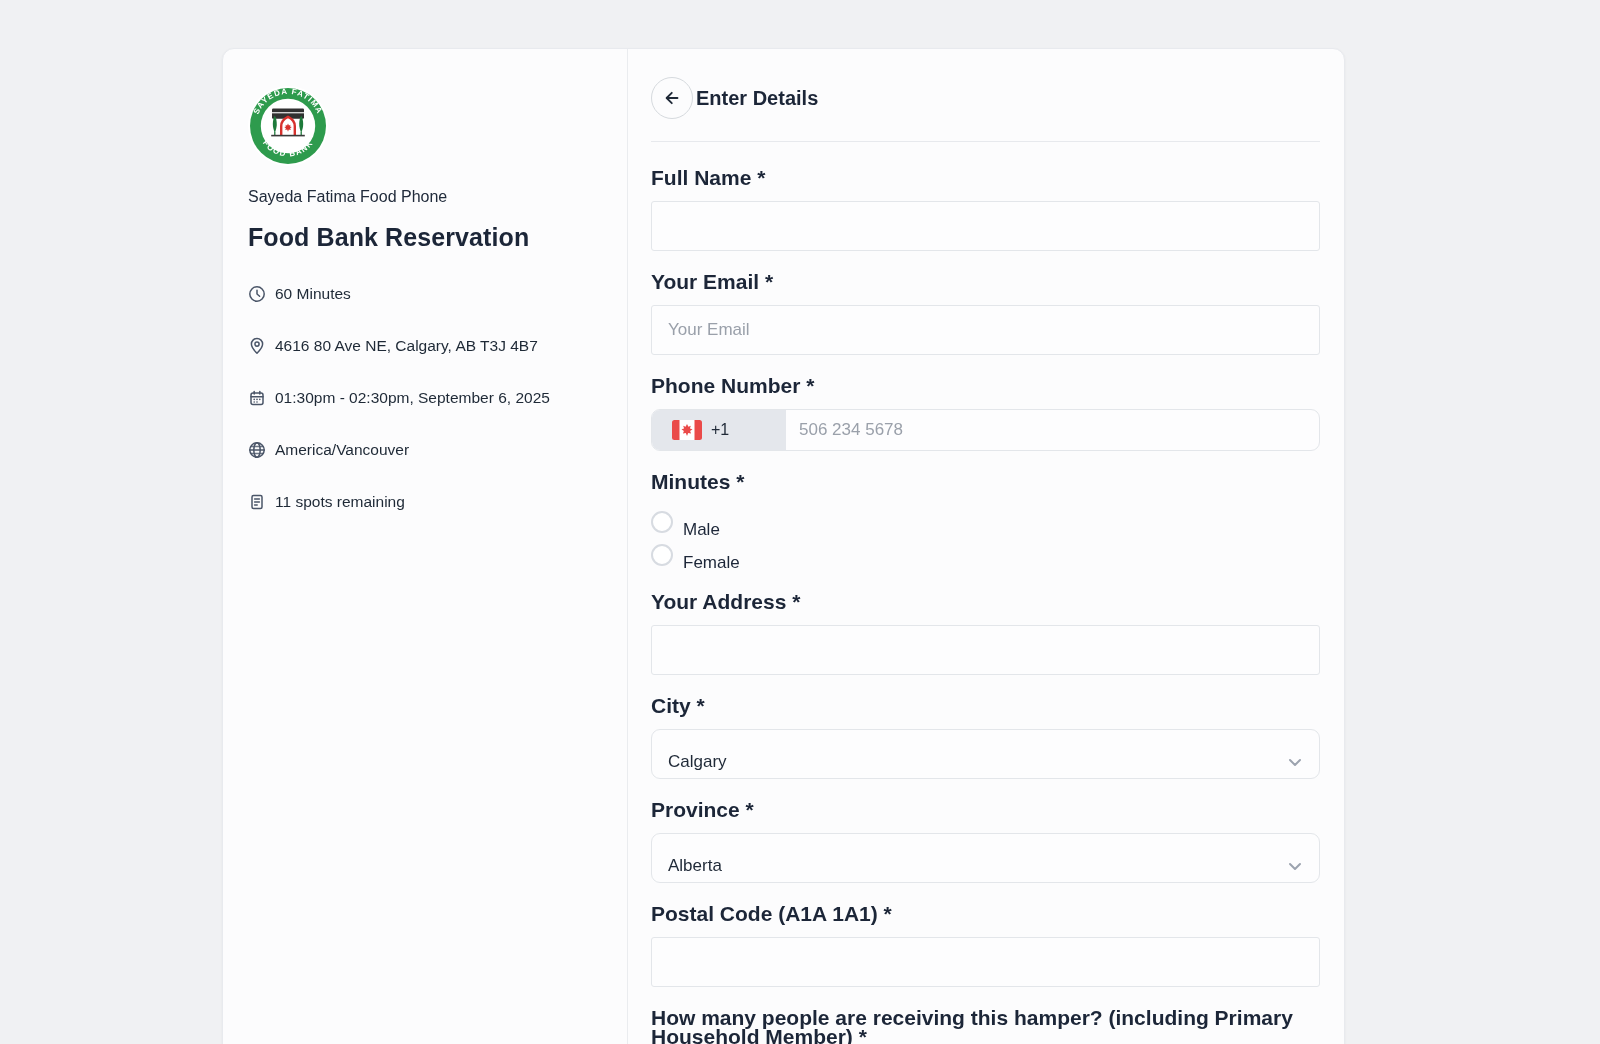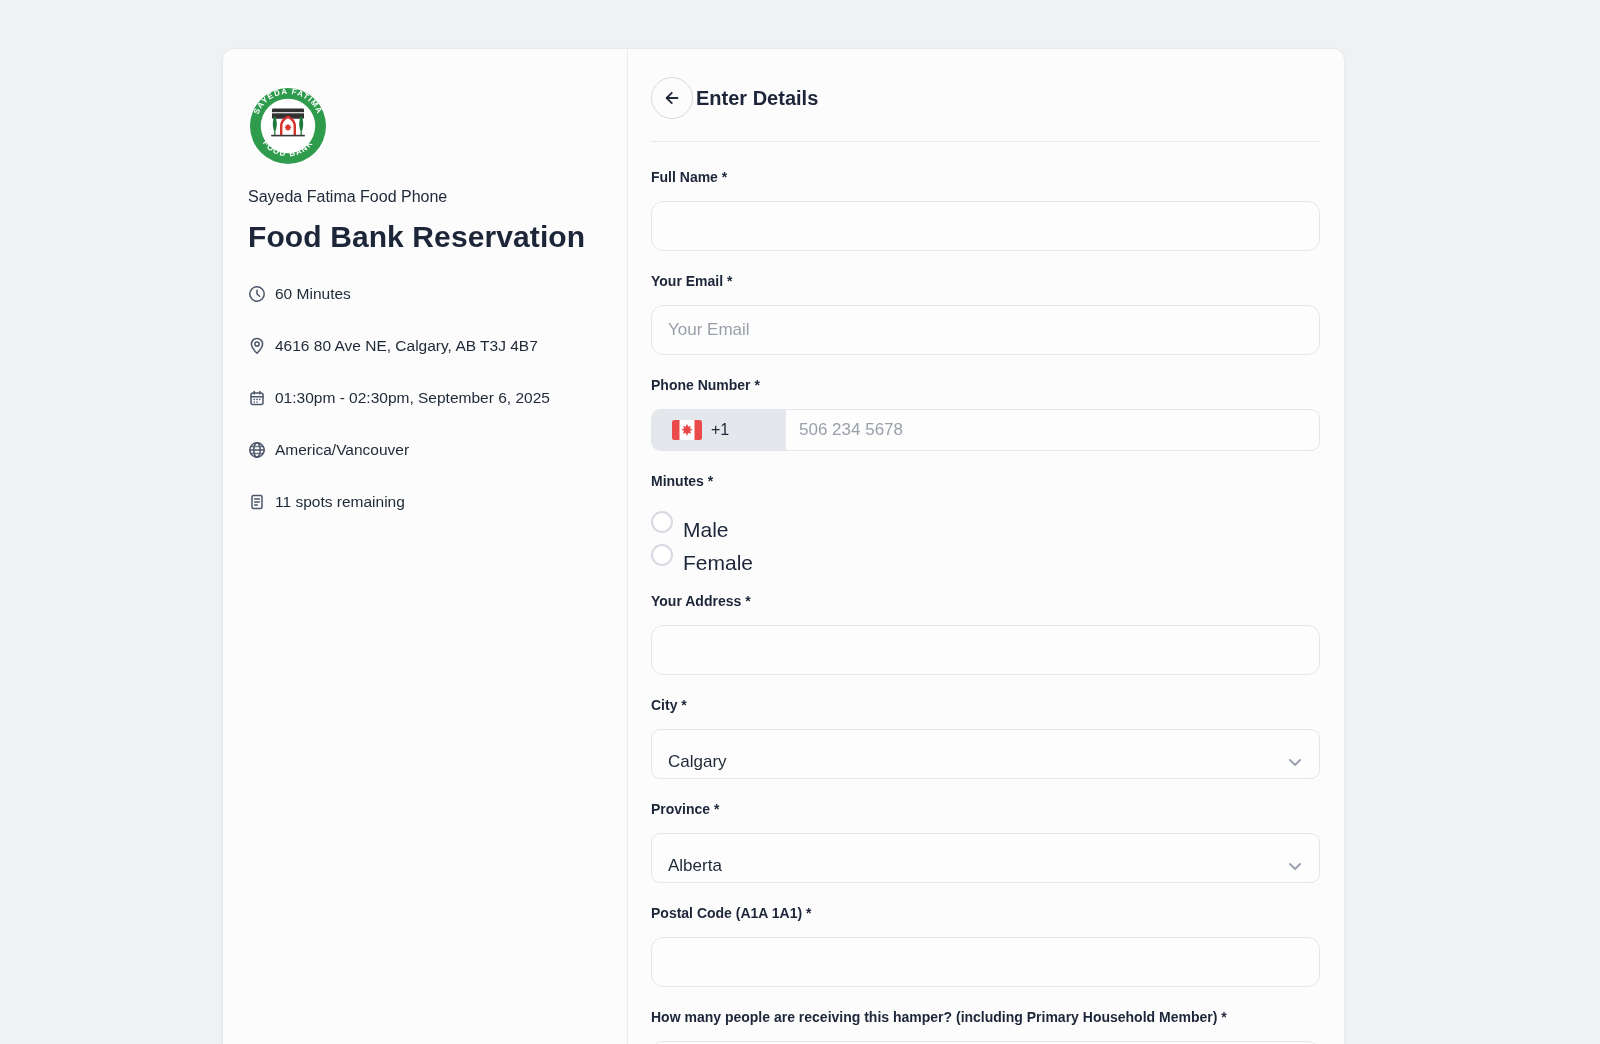--- a/index.html
+++ b/index.html
@@ -24,21 +24,21 @@
     flex: 0 0 405px; width: 405px;
     border-right: 1px solid #eaecef;
     padding: 37px 28px 0 25px;
   }
   .logo-wrap { width: 80px; height: 80px; margin-bottom: 21px; }
   .org-name {
     font-size: 16px; color: #212b3b; font-weight: 400;
     margin: 0 0 15px 0; line-height: 20px;
   }
   .event-title {
-    font-size: 30px; font-weight: 700; color: #1c2638;
+    font-size: 25px; font-weight: 700; color: #1c2638;
     margin: 0 0 30px 0; line-height: 30px; letter-spacing: 0.1px;
   }
   .details { list-style: none; margin: 0; padding: 0; }
   .details li {
     display: flex; align-items: center; gap: 9px;
     height: 24px; margin-bottom: 10px;
     font-size: 15.5px; color: #1e2936; margin-top: 28px;
   }
   .details li svg { flex: 0 0 18px; }
   
@@ -48,26 +48,26 @@
     width: 42px; height: 42px; border-radius: 50%;
     border: 1px solid #d6dade; background: #fcfcfd;
     display: flex; align-items: center; justify-content: center;
     cursor: pointer; padding: 0;
   }
   .form-title { font-size: 20px; font-weight: 700; color: #1c2638; margin: 0; }
   .header-divider { border-bottom: 1px solid #e7e9ed; margin-top: 22px; }
   .form-group { margin-top: 21px; }
   .form-group.first { margin-top: 26px; }
   .form-label {
-    font-size: 14px; font-weight: 700; color: #1c2638;
+    font-size: 21px; font-weight: 700; color: #1c2638;
     line-height: 19px; margin-bottom: 14px;
   }
   .text-input {
     width: 100%; height: 50px;
-    border: 1px solid #e3e6ea; border-radius: 12px;
+    border: 1px solid #e3e6ea; border-radius: 3px;
     background: #fdfdfe; padding: 0 16px;
     font-size: 17px; color: #1f2937;
     outline: none; font-family: inherit; display: block;
   }
   .text-input::placeholder { color: #9aa0aa; opacity: 1; }
   
   .phone-row {
     display: flex; align-items: stretch; height: 42px;
     border: 1px solid #e3e6ea; border-radius: 9px;
     background: #fdfdfe; overflow: hidden;
@@ -85,21 +85,21 @@
     outline: none; font-family: inherit; min-width: 0;
   }
   .phone-input::placeholder { color: #9aa0aa; opacity: 1; }
   
   .radio-group { margin-top: 6px; }
   .radio-row { display: flex; align-items: center; gap: 10px; height: 33px; cursor: pointer; }
   .radio-circle {
     width: 22px; height: 22px; border-radius: 50%;
     border: 2px solid #d7dbe1; background: #ffffff; flex: 0 0 22px;
   }
-  .radio-label { font-size: 21px; color: #1c2638; margin-top: 16px; }
+  .radio-label { font-size: 17px; color: #1c2638; margin-top: 16px; }
   
   .select {
     width: 100%; height: 50px;
     border: 1px solid #e3e6ea; border-radius: 9px;
     background: #fdfdfe; padding: 16px 14px 0 16px;
     display: flex; align-items: center; justify-content: space-between;
     cursor: pointer;
   }
   .select-value { font-size: 17px; color: #1f2937; }
 </style>

